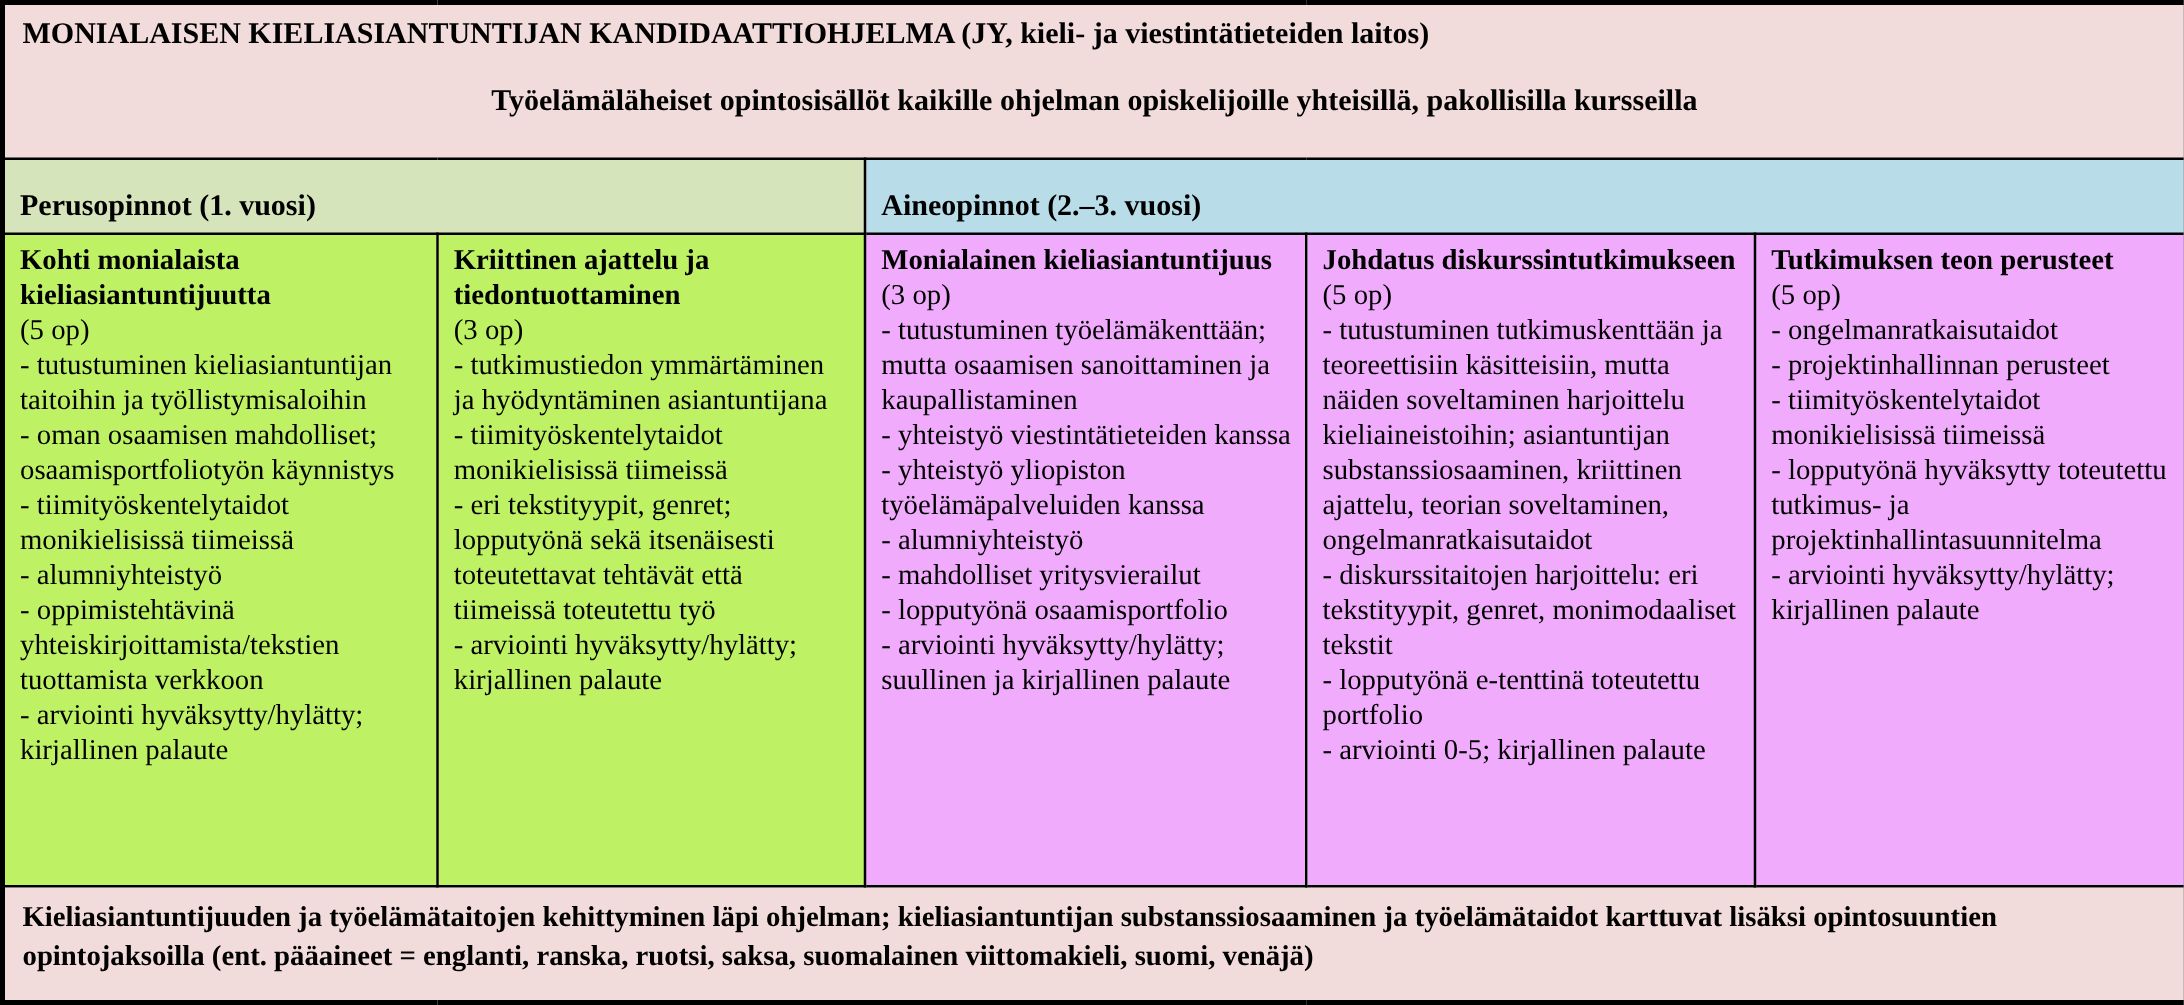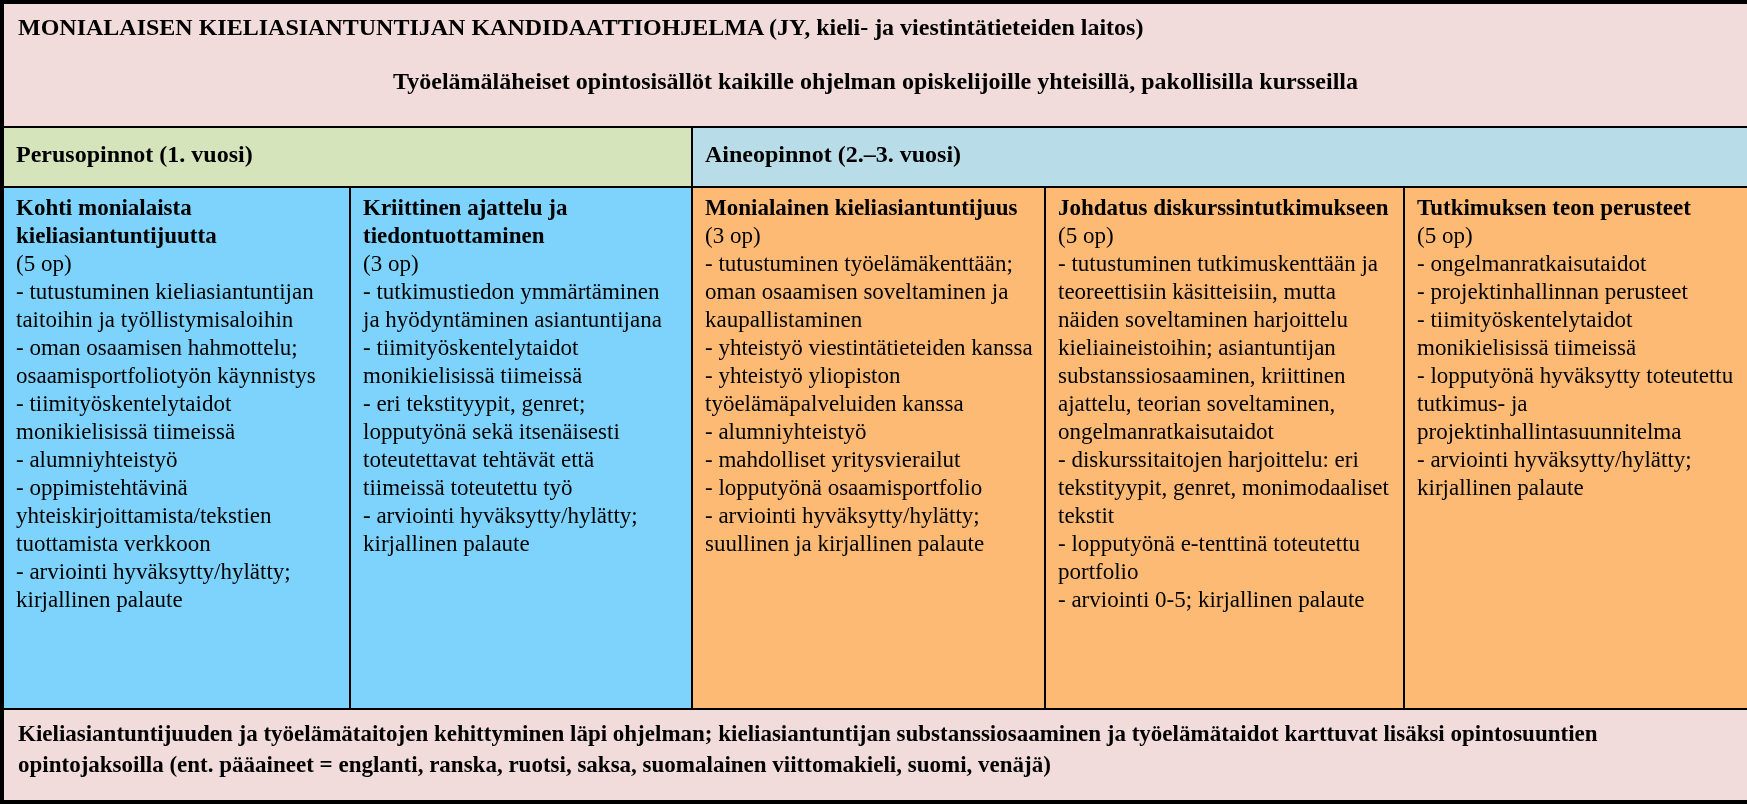--- a/index.html
+++ b/index.html
@@ -23,39 +23,39 @@
   }
   table.program td {
     border: 2px solid #000000;
     vertical-align: top;
     box-sizing: border-box;
     overflow: hidden;
   }
   
   td.bg-pink   { background: #F2DCDB; }
   td.bg-green-dark  { background: #D6E4BC; }
-  td.bg-green-light { background: #7dd3fc; }
+  td.bg-green-light { background: #bef264; }
   td.bg-blue-dark   { background: #B8DDE8; }
-  td.bg-blue-light  { background: #fdba74; }
+  td.bg-blue-light  { background: #f0abfc; }
 
   .head-cell { padding: 8px 14px 6px 14px; }
   .program-title {
     font-weight: bold;
     font-size: 24px;
     line-height: 30px;
   }
   .program-subtitle {
     font-weight: bold;
     font-size: 24px;
     line-height: 30px;
     margin-top: 24px;
     text-align: center;
   }
   .section-cell {
-    padding: 12px 12px 6px 12px;
+    padding: 23px 12px 6px 12px;
     font-weight: bold;
     font-size: 24px;
     line-height: 28px;
   }
   .course-cell { padding: 6px 10px 6px 12px; }
   .course-title {
     font-weight: bold;
     font-size: 23px;
     line-height: 28px;
   }
@@ -107,42 +107,42 @@
         <span>Aineopinnot (2.–3. vuosi)</span>
       </td>
     </tr>
 
     <tr class="r-body">
       <td class="bg-green-light course-cell">
         <div class="course-title">Kohti monialaista kieliasiantuntijuutta</div>
         <div class="course-credits">(5 op)</div>
         <div class="course-bullets">
               <div class="bullet">- tutustuminen kieliasiantuntijan taitoihin ja työllistymisaloihin</div>
-              <div class="bullet">- oman osaamisen hahmottelu; osaamisportfoliotyön käynnistys</div>
+              <div class="bullet">- oman osaamisen mahdolliset; osaamisportfoliotyön käynnistys</div>
               <div class="bullet">- tiimityöskentelytaidot monikielisissä tiimeissä</div>
               <div class="bullet">- alumniyhteistyö</div>
               <div class="bullet">- oppimistehtävinä yhteiskirjoittamista/tekstien tuottamista verkkoon</div>
               <div class="bullet">- arviointi hyväksytty/hylätty; kirjallinen palaute</div>
             </div>
       </td>
       <td class="bg-green-light course-cell">
         <div class="course-title">Kriittinen ajattelu ja tiedontuottaminen</div>
         <div class="course-credits">(3 op)</div>
         <div class="course-bullets">
               <div class="bullet">- tutkimustiedon ymmärtäminen ja hyödyntäminen asiantuntijana</div>
               <div class="bullet">- tiimityöskentelytaidot monikielisissä tiimeissä</div>
               <div class="bullet">- eri tekstityypit, genret; lopputyönä sekä itsenäisesti toteutettavat tehtävät että tiimeissä toteutettu työ</div>
               <div class="bullet">- arviointi hyväksytty/hylätty; kirjallinen palaute</div>
             </div>
       </td>
       <td class="bg-blue-light course-cell">
         <div class="course-title">Monialainen kieliasiantuntijuus</div>
         <div class="course-credits">(3 op)</div>
         <div class="course-bullets">
-              <div class="bullet">- tutustuminen työelämäkenttään; oman osaamisen soveltaminen ja kaupallistaminen</div>
+              <div class="bullet">- tutustuminen työelämäkenttään; mutta osaamisen sanoittaminen ja kaupallistaminen</div>
               <div class="bullet">- yhteistyö viestintätieteiden kanssa</div>
               <div class="bullet">- yhteistyö yliopiston työelämäpalveluiden kanssa</div>
               <div class="bullet">- alumniyhteistyö</div>
               <div class="bullet">- mahdolliset yritysvierailut</div>
               <div class="bullet">- lopputyönä osaamisportfolio</div>
               <div class="bullet">- arviointi hyväksytty/hylätty; suullinen ja kirjallinen palaute</div>
             </div>
       </td>
       <td class="bg-blue-light course-cell">
         <div class="course-title">Johdatus diskurssintutkimukseen</div>

